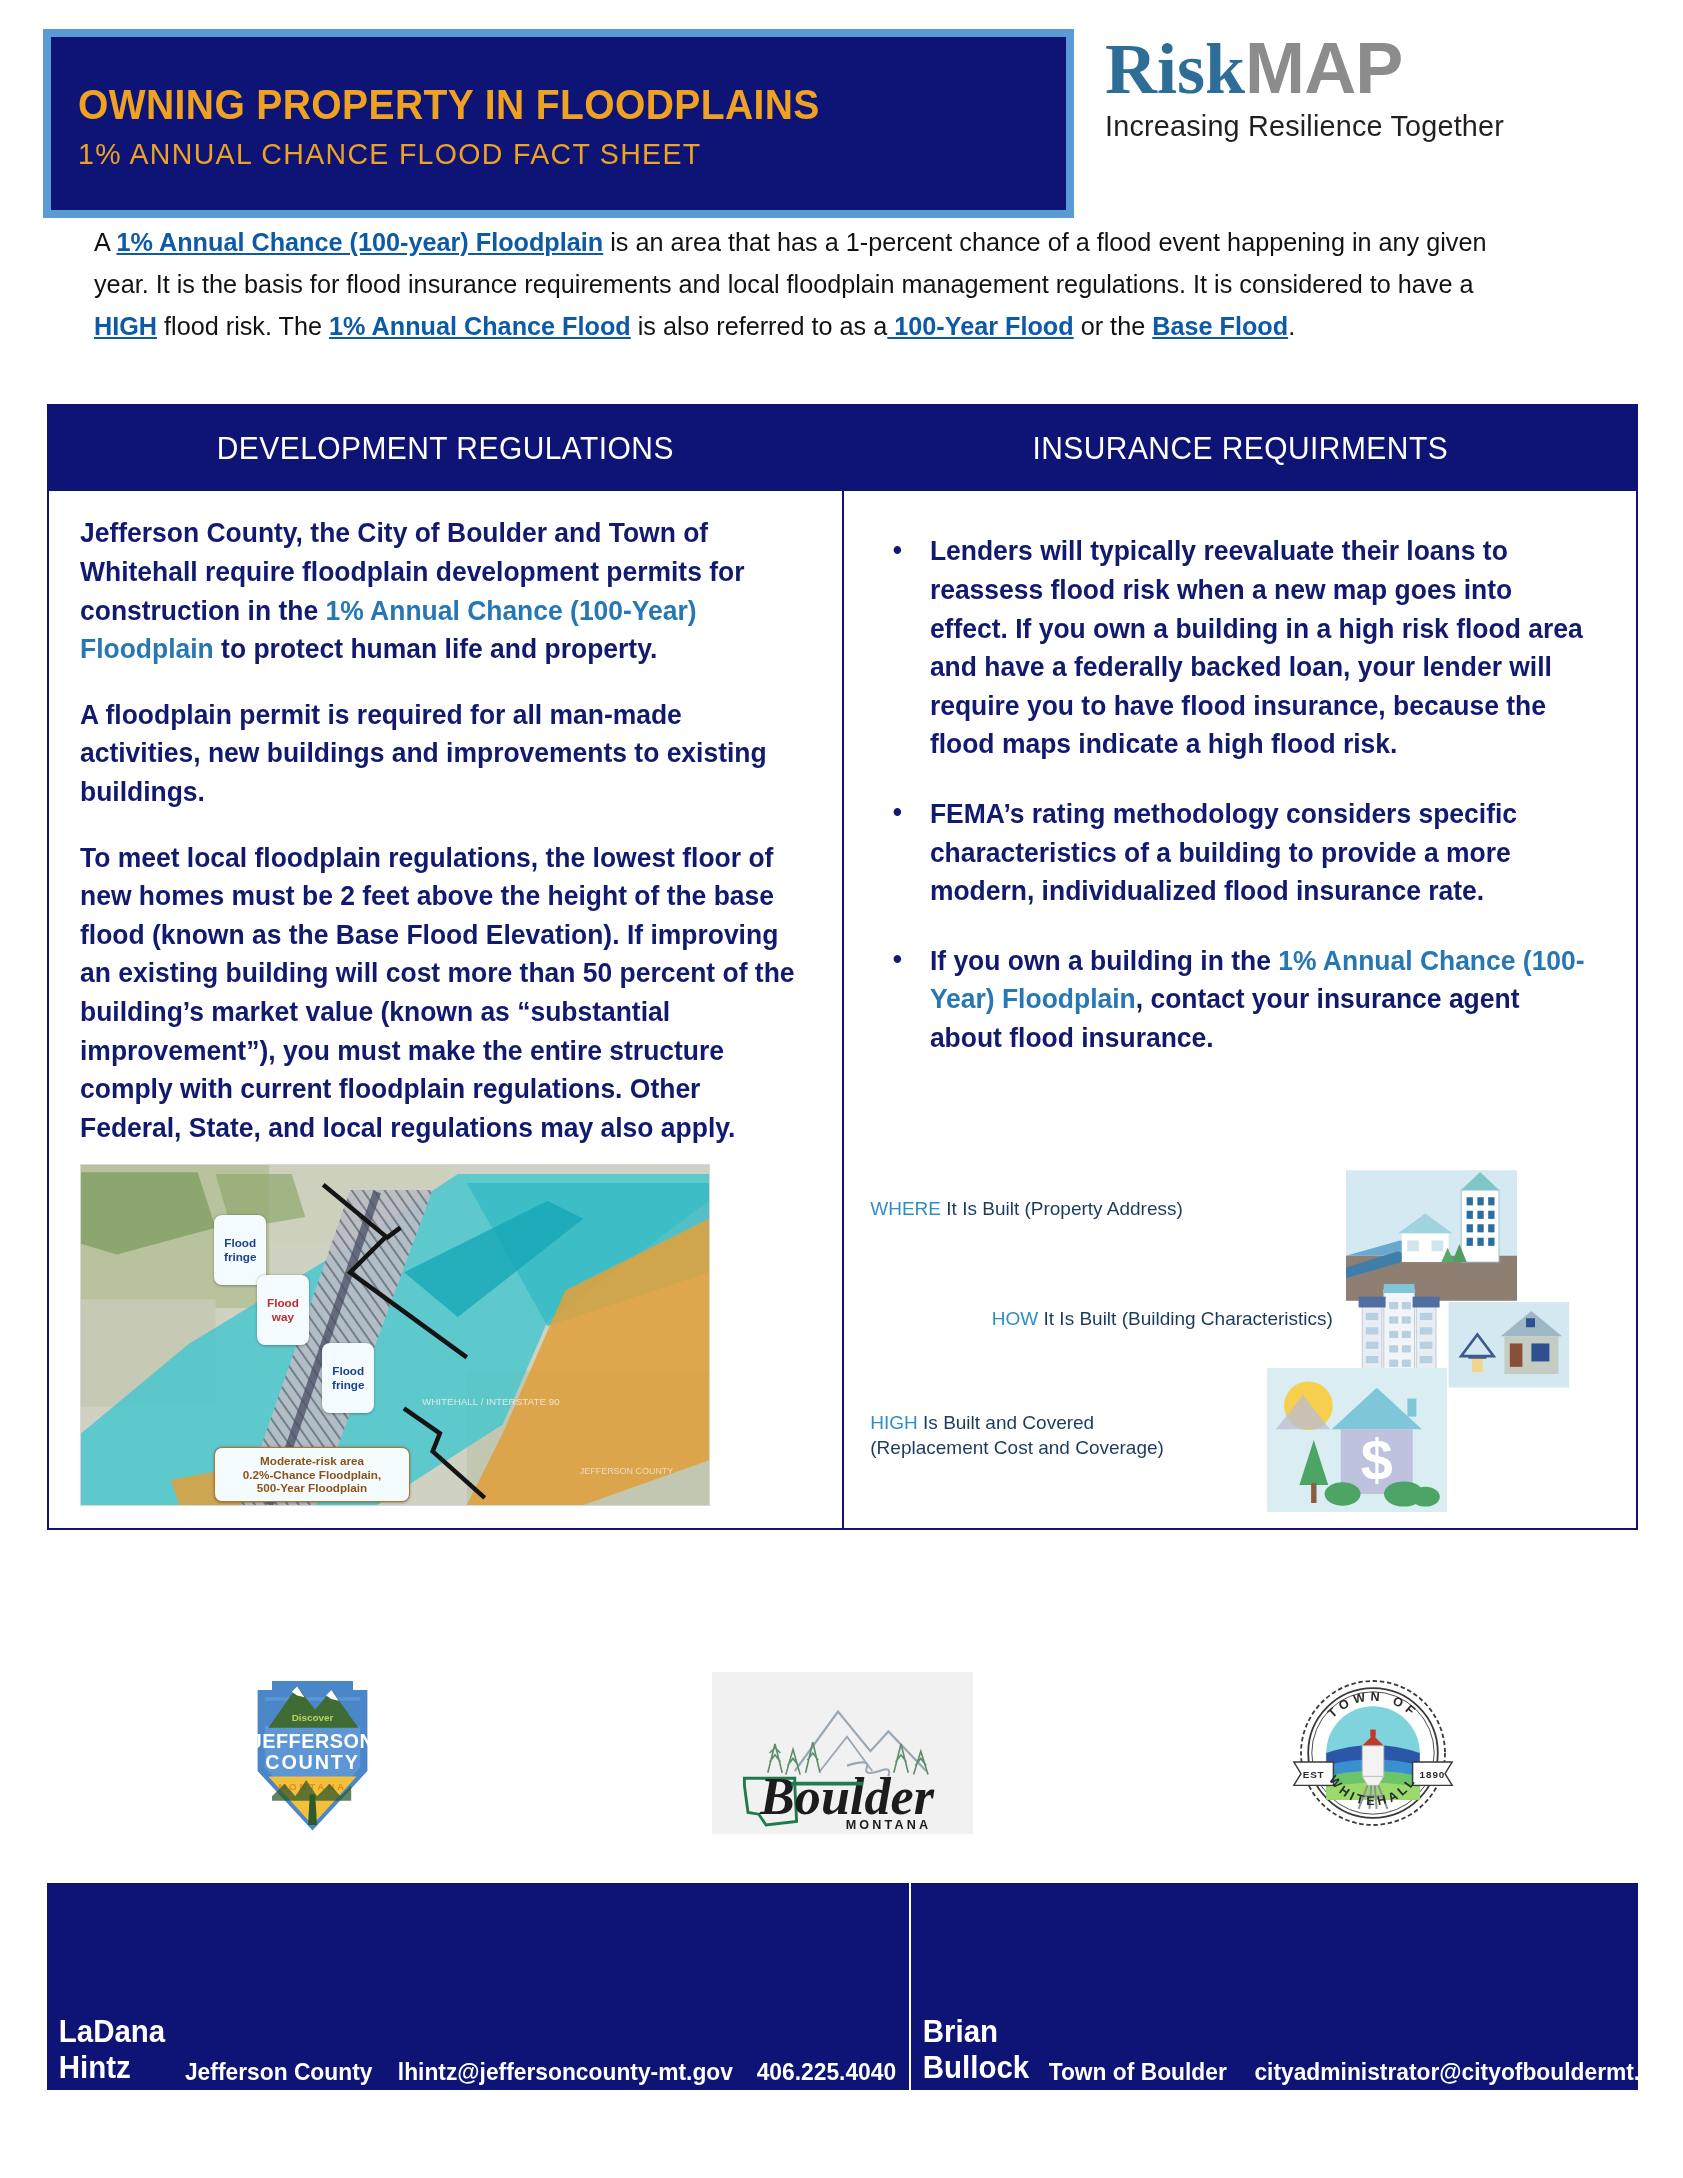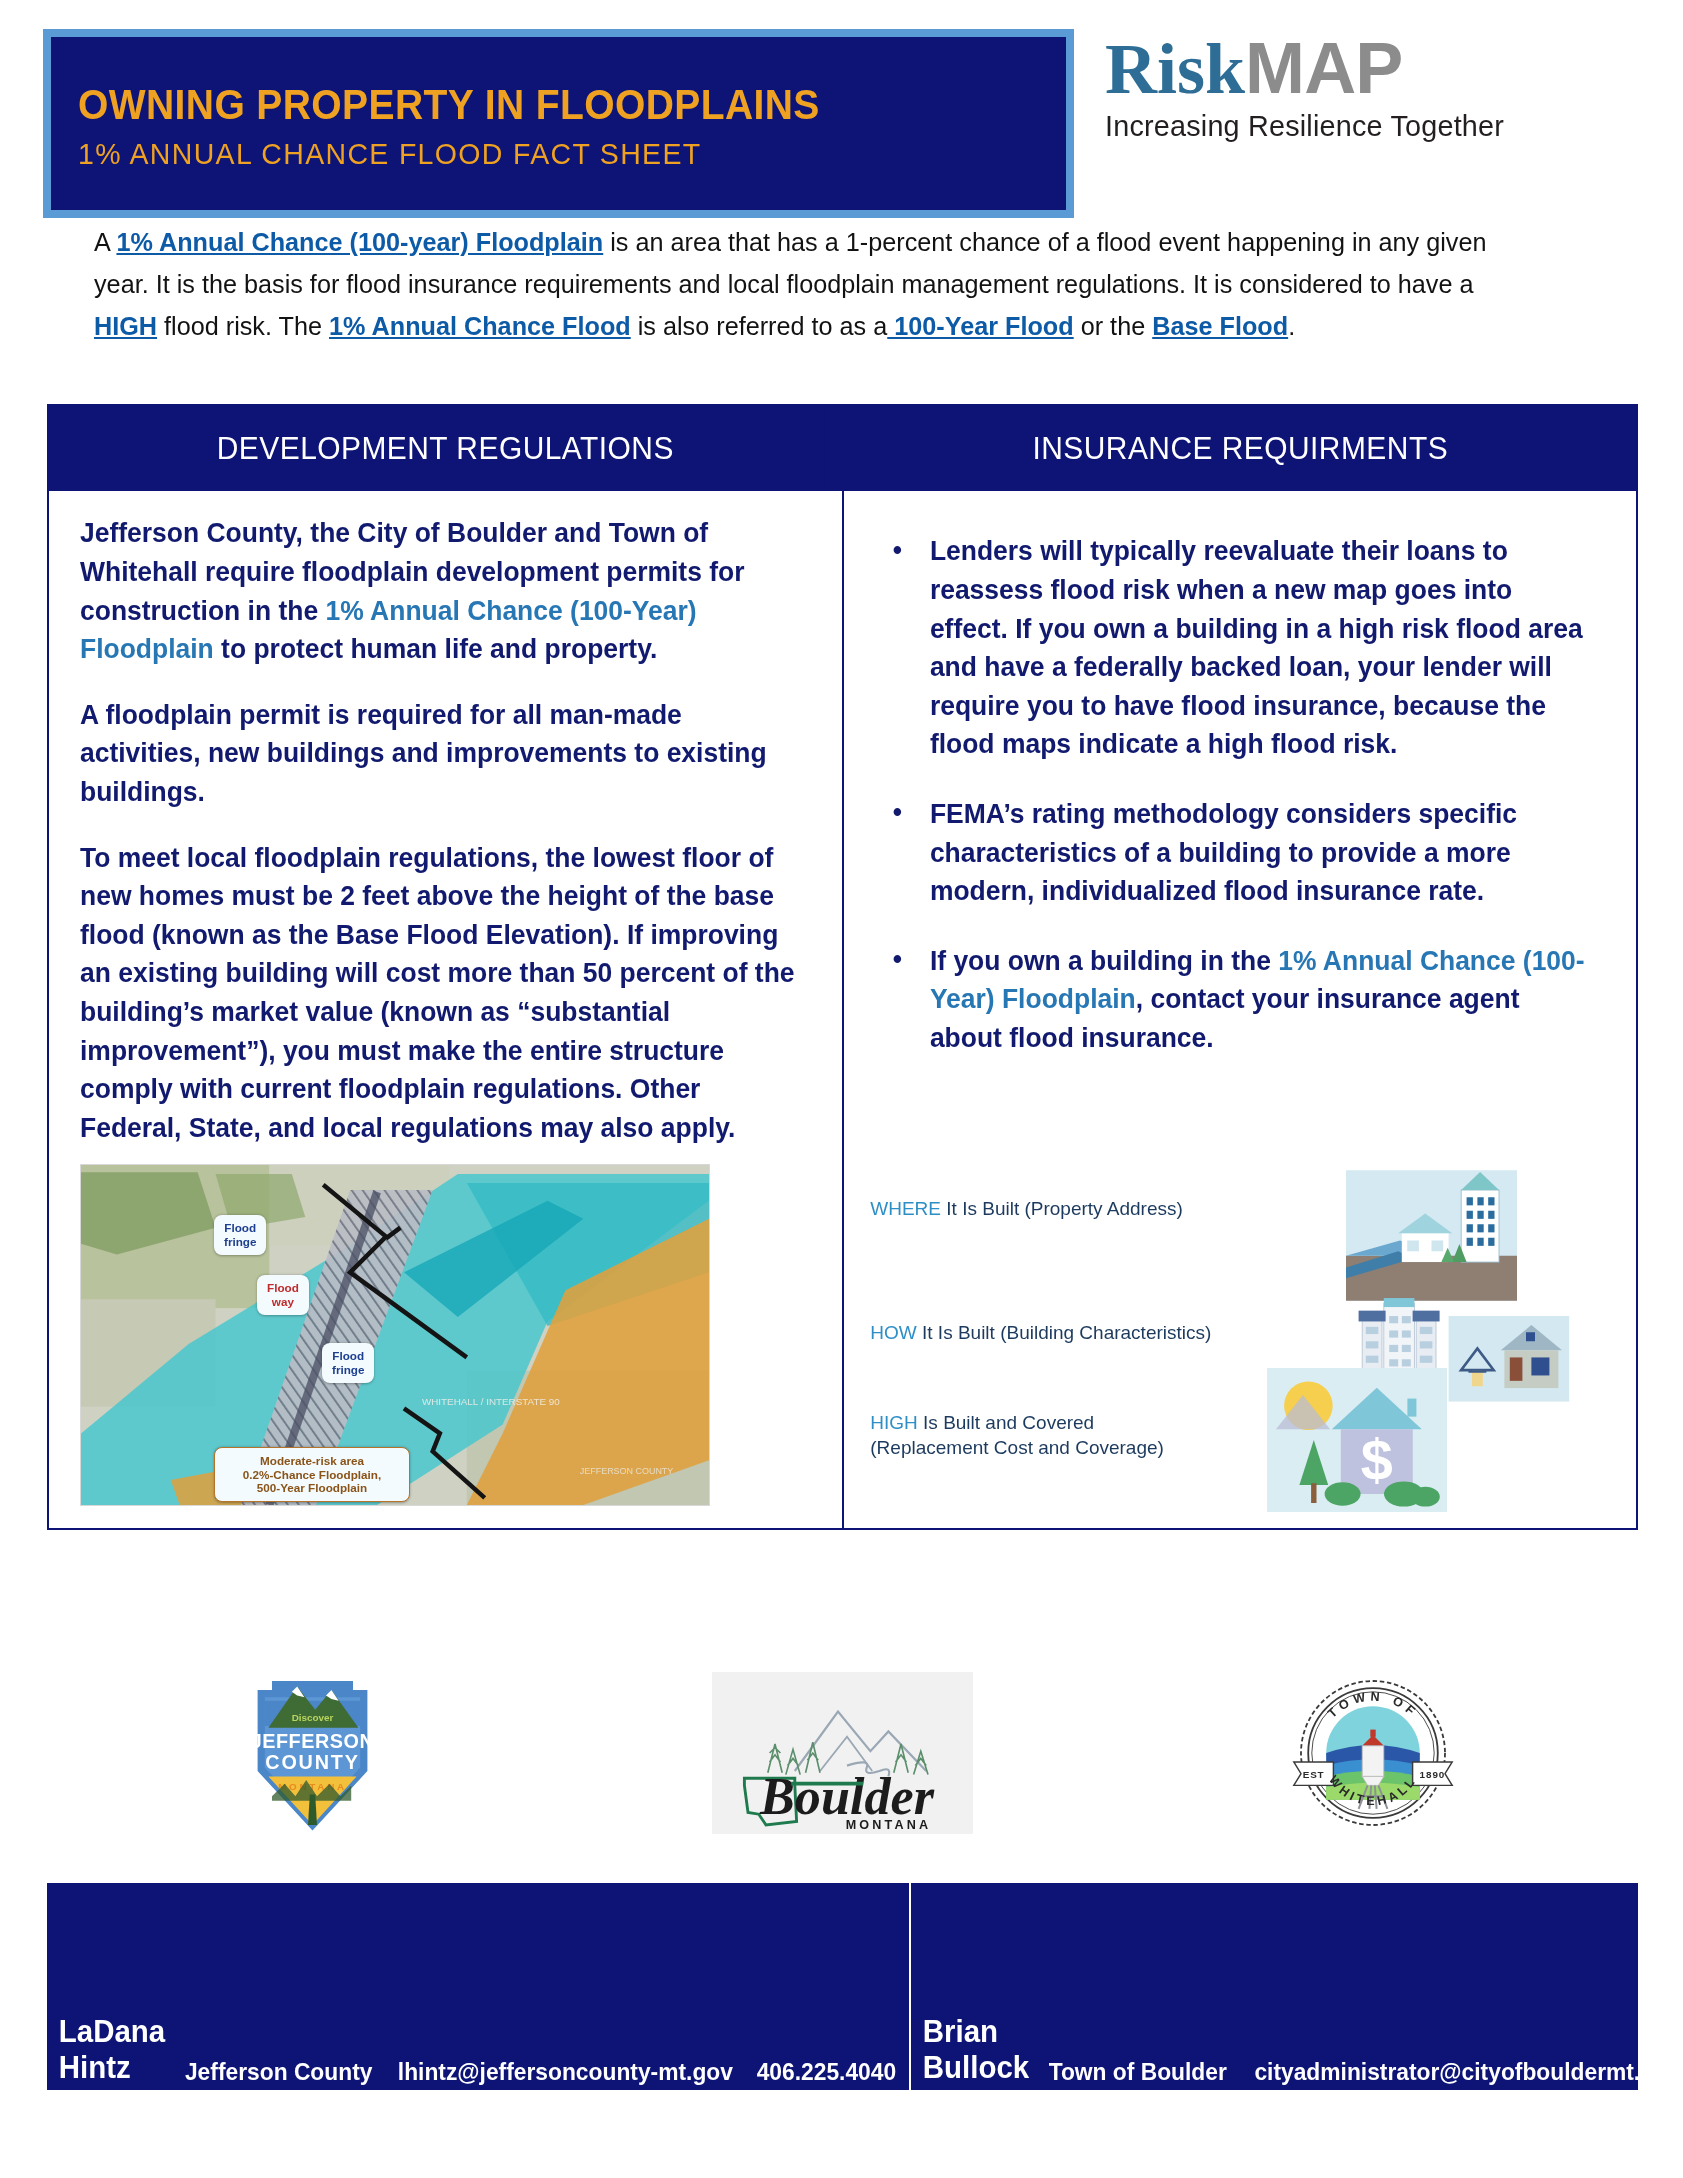--- a/index.html
+++ b/index.html
@@ -197,21 +197,21 @@
     height: 342px;
     border: 0.9px solid #d8d8d8;
     overflow: hidden;
     background: #cdd3bd;
   }
   .fm-svg { display: block; width: 100%; height: 100%; }
   .fm-label {
     position: absolute;
     background: #f4fbff;
     border-radius: 8px;
-    padding: 6px 10px;
+    padding: 21px 10px;
     font-family: "Liberation Sans", sans-serif;
     font-size: 11.7px;
     font-weight: bold;
     text-align: center;
     line-height: 1.18;
     box-shadow: 0 0.9px 2.7px rgba(0,0,0,.3);
   }
   .fm-lab1 { left: 133px; top: 50px; color: #1d3f8f; }
   .fm-lab2 { left: 176px; top: 110px; color: #c02b2b; }
   .fm-lab3 { left: 241px; top: 178px; color: #1d3f8f; }
@@ -232,21 +232,21 @@
     width: 711px;
     height: 324px;
   }
   .ins-row {
     position: absolute;
     display: flex;
     align-items: center;
     width: 100%;
   }
   .ins-r1 { top: 9px; }
-  .ins-r2 { top: 133px; }
+  .ins-r2 { top: 119px; justify-content: center; }
   .ins-r3 { top: 223px; }
   .ins-text {
     font-family: "Liberation Sans", sans-serif;
     font-weight: normal;
     font-size: 19px;
     color: #1c3a5e;
     line-height: 1.3;
     width: 468px;
     padding-left: 10.8px;
   }

